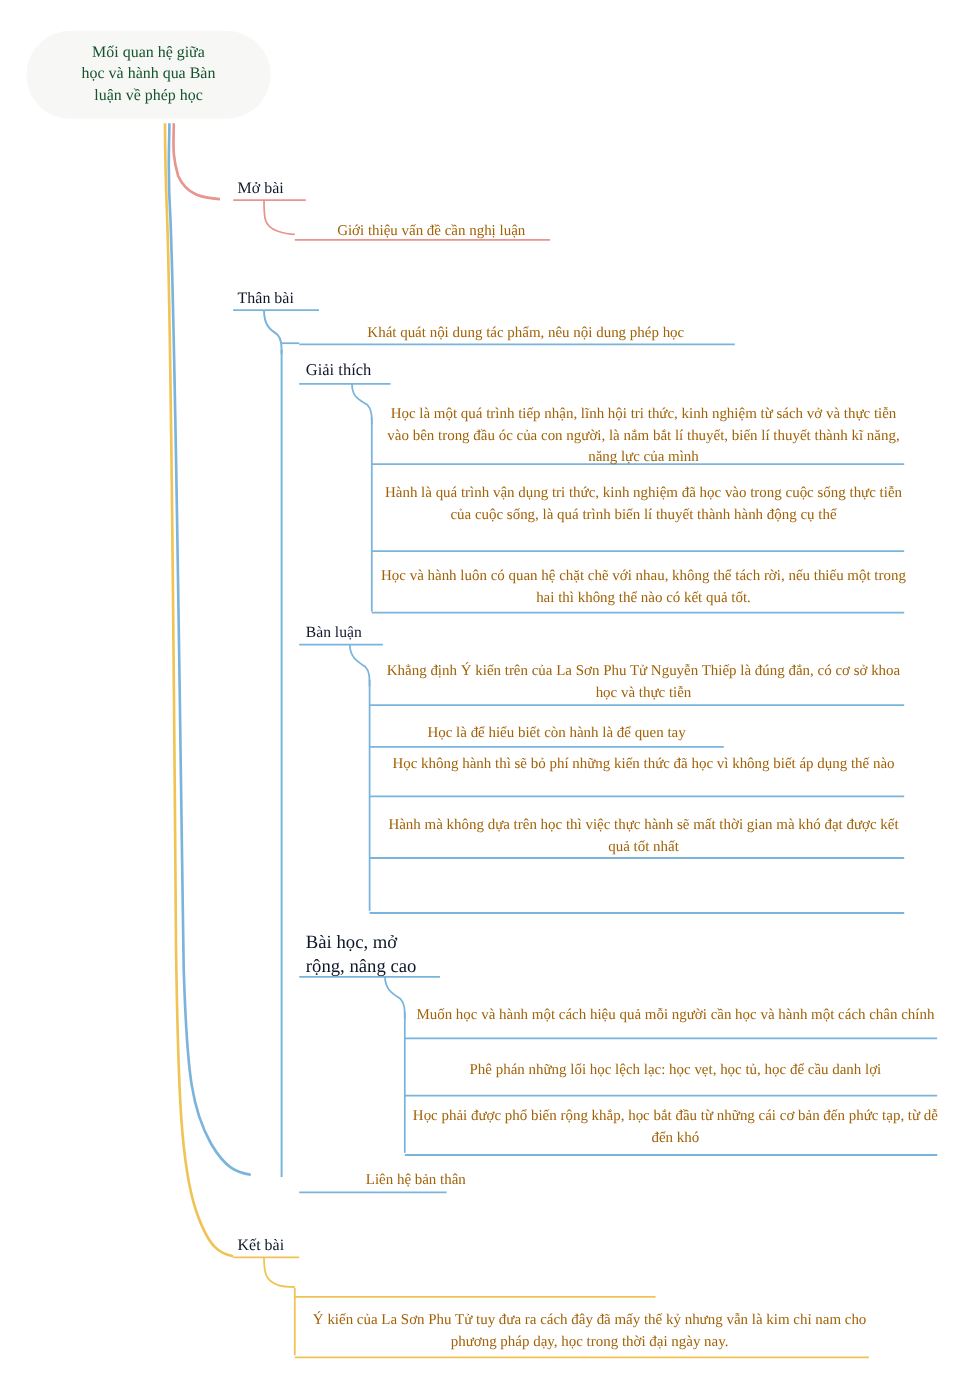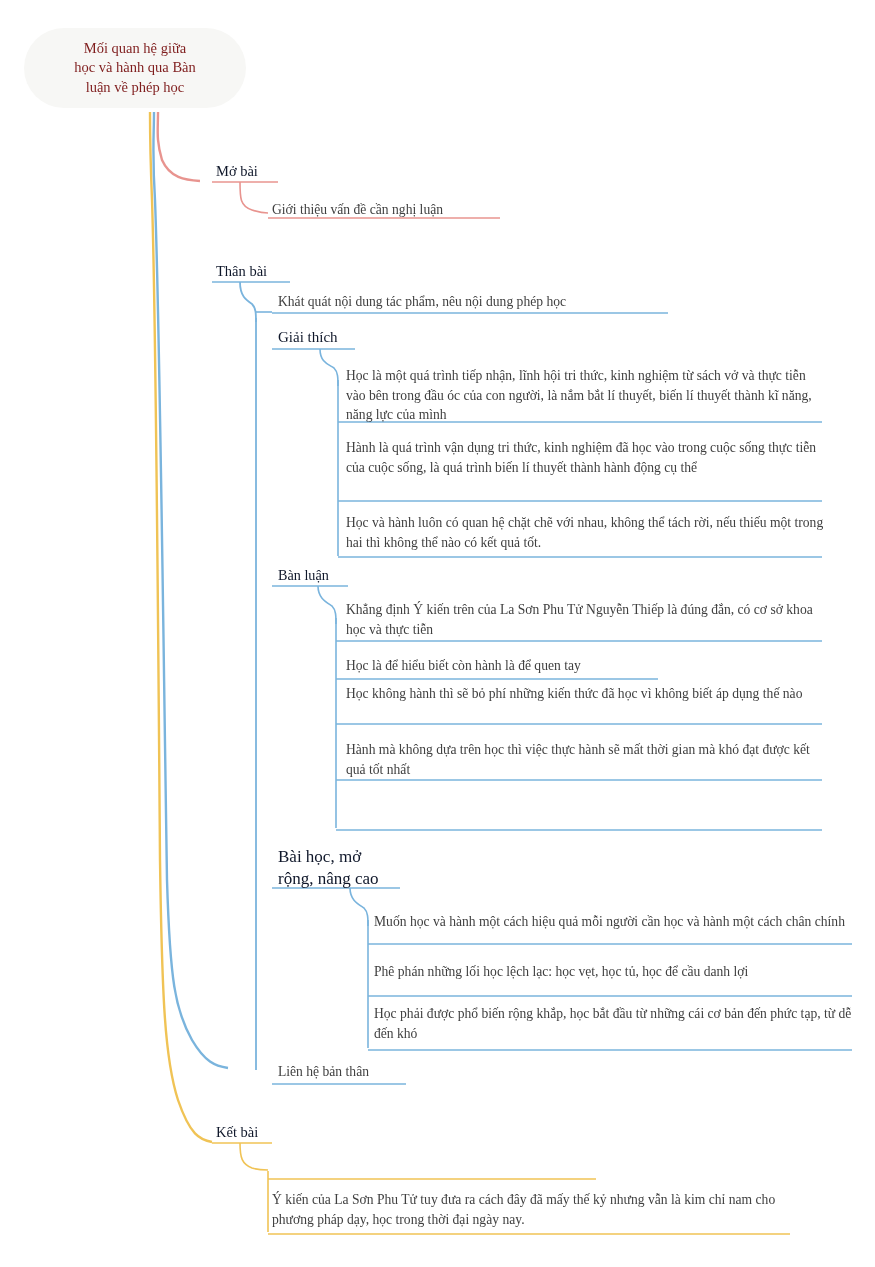--- a/index.html
+++ b/index.html
@@ -40,38 +40,39 @@
     height: 80px;
     background: #f7f7f5;
     border-radius: 40px;
     display: flex;
     align-items: center;
     justify-content: center;
     text-align: center;
     padding: 6px 16px;
     font-size: 14.5px;
     line-height: 1.35;
-    color: #7f1d1d;
+    color: #14532d;
   }
   .root-node span { display: block; }
 
   
   .branch-label {
     font-size: 14.5px;
     line-height: 1.3;
     color: #0f172a;
     white-space: nowrap;
   }
   .branch-label.two-line { white-space: normal; width: 120px; }
 
   
   .leaf {
     font-size: 13.6px;
     line-height: 1.45;
-    color: #404040;
+    color: #a16207;
+    text-align: center;
   }
   .leaf.w-red  { width: 232px; }
   .leaf.w-wide { width: 478px; }
   .leaf.w-yellow { width: 330px; }
   .leaf.w-yellow2 { width: 528px; }
 </style>
 </head>
 <body>
 
 <div id="mindmap">

